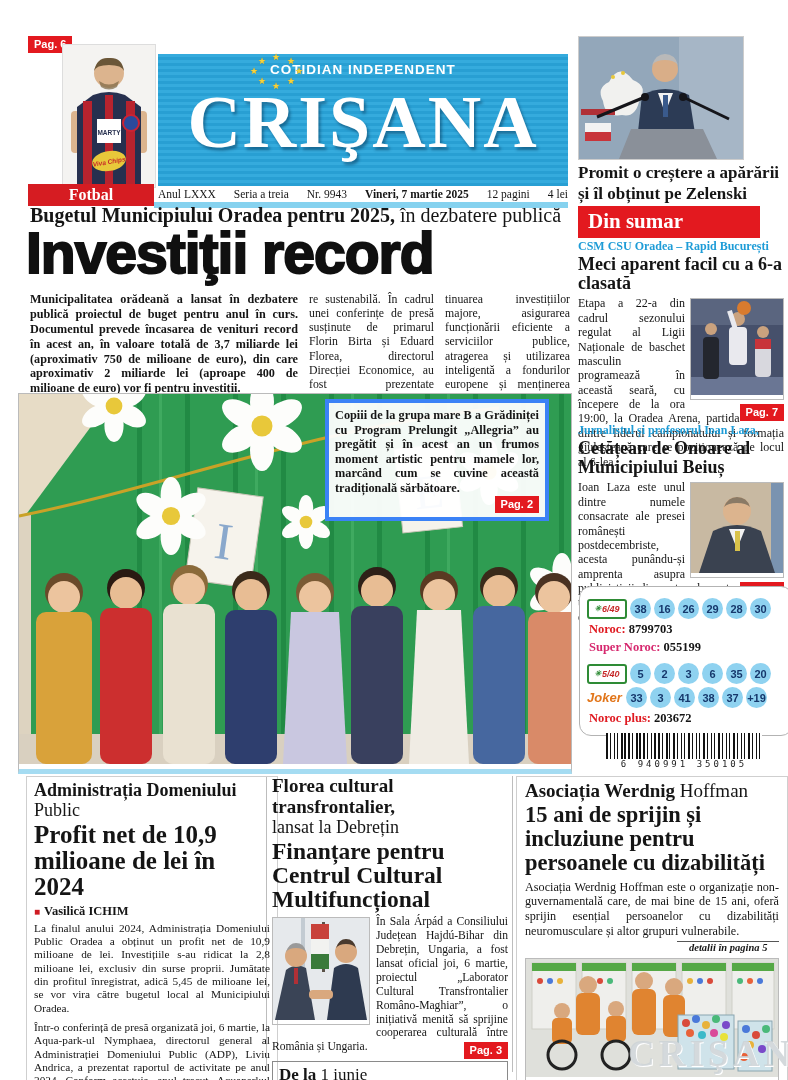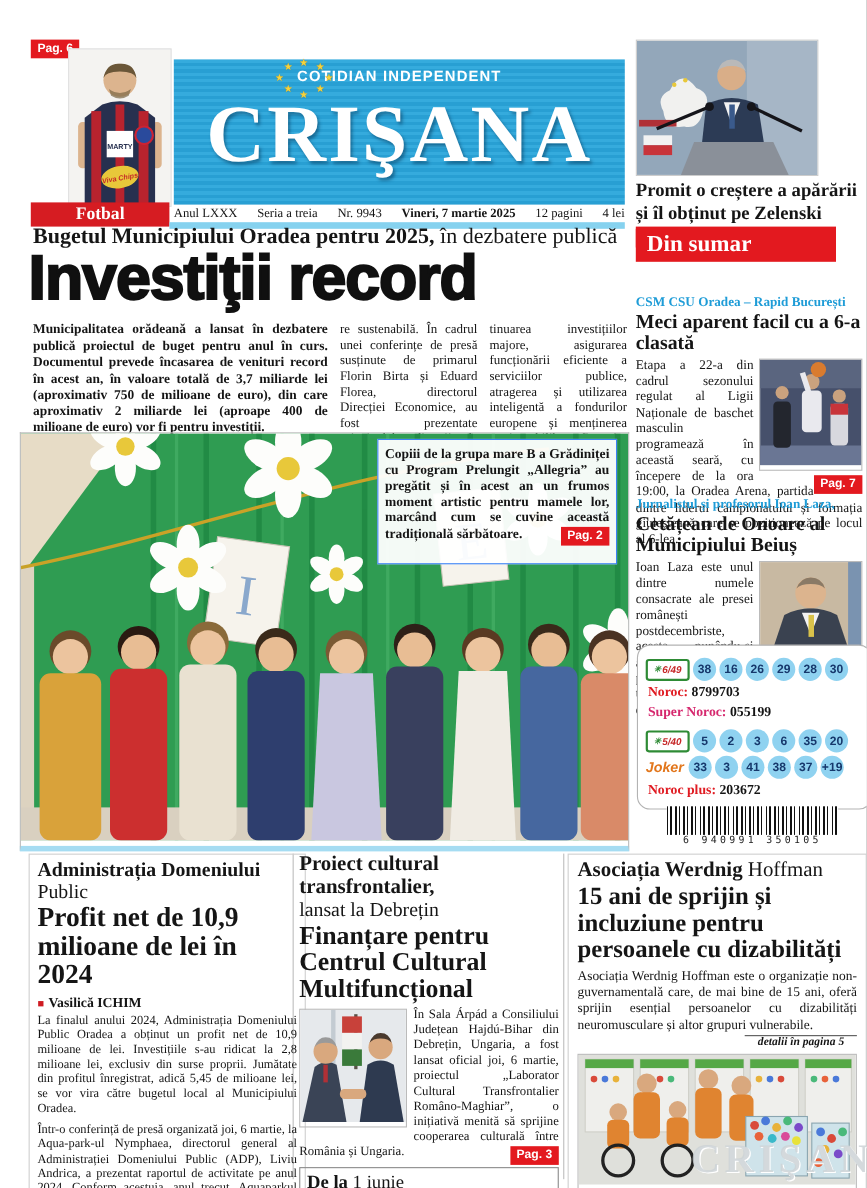--- a/index.html
+++ b/index.html
@@ -5,21 +5,21 @@
   html,body{margin:0;padding:0;background:#888;}
   .page{position:relative;width:788px;height:1080px;background:#fff;margin:0 auto;
         font-family:"Liberation Serif",serif;color:#151515;overflow:hidden;}
   .abs{position:absolute;}
   .sans{font-family:"Liberation Sans",sans-serif;}
   .badge{display:inline-block;background:#e3191f;color:#fff;font-family:"Liberation Sans",sans-serif;
          font-weight:bold;font-size:11px;line-height:15px;padding:1px 6px;vertical-align:middle;}
   .bt{text-align:justify;line-height:1.2;}
   .note{font-style:italic;font-weight:bold;font-size:10.5px;border-top:1px solid #555;
         width:62%;margin-left:auto;text-align:center;margin-top:3px;}
-  .kickblue{color:#1e9cd7;font-weight:bold;font-size:12px;line-height:1.1;margin-top:28px;}
+  .kickblue{color:#1e9cd7;font-weight:bold;font-size:12px;line-height:1.1;}
   
   .pag6{left:28px;top:36px;}
   .playerbox{left:62px;top:44px;width:92px;height:142px;border:1px solid #ddd;background:#f5f5f5;}
   .fotbal{left:28px;top:184px;width:126px;height:22px;background:#d61c22;color:#fff;
           font-weight:bold;font-size:16px;text-align:center;line-height:21px;}
   .masthead{left:158px;top:54px;width:410px;height:132px;
      background:repeating-linear-gradient(180deg,#35abdd 0 3px,#289fd3 3px 6px);}
   .tagline{position:absolute;left:0;right:0;top:8px;text-align:center;color:#fff;
            font-weight:bold;font-size:13.5px;letter-spacing:1px;}
   .mtitle{position:absolute;left:0;right:0;top:22px;text-align:center;color:#fff;
@@ -64,24 +64,24 @@
   .mhead{left:26px;top:224px;width:548px;font-family:"Liberation Sans",sans-serif;font-weight:bold;
          font-size:57px;letter-spacing:-1px;color:#101010;-webkit-text-stroke:2px #101010;line-height:1.05;}
   .mcols{left:30px;top:292px;width:540px;display:flex;gap:11px;font-size:11.8px;}
   .mcols .c1{width:268px;flex:0 0 auto;}
   .mcols .c2,.mcols .c3{width:125px;flex:0 0 auto;}
   .mlead{font-weight:bold;font-size:12.2px;line-height:1.22;text-align:justify;margin-bottom:4px;}
   .twocol{column-count:2;column-gap:10px;}
   
   .mphoto{left:18px;top:393px;width:552px;height:375px;border:1px solid #bbb;
           border-bottom:5px solid #a5dcf2;}
-  .caption{position:absolute;right:10px;top:5px;width:204px;background:rgba(255,255,255,.95);
-           padding:5px 6px 16px 6px;font-weight:bold;font-size:12.3px;line-height:1.18;text-align:justify;
-           border:1px solid #3b82f6;}
-  .caption .badge{float:right;margin-top:1px;}
+  .caption{position:absolute;right:22px;top:5px;width:204px;background:rgba(255,255,255,.95);
+           padding:5px 6px 4px 6px;font-weight:bold;font-size:12.3px;line-height:1.18;text-align:justify;
+           border:4px solid #3b82f6;}
+  .caption .badge{float:right;margin-top:15px;}
   
   .vsep{width:1px;background:#bdbdbd;}
   .colA{left:26px;top:776px;width:236px;border:1px solid #cfcfcf;padding:4px 7px;}
   .colA .hl{font-weight:bold;font-size:25px;line-height:1.04;margin:1px 0 4px 0;}
   .colA .bt{font-size:11.3px;line-height:1.18;}
   .byline{font-size:12.5px;font-weight:bold;margin:2px 0 3px 0;}
   .redsq{color:#cf1b22;font-size:10px;margin-right:4px;}
   .kick1{font-size:18px;line-height:1.1;}
   .colB{left:272px;top:776px;width:236px;}
   .colB .hl{font-weight:bold;font-size:23.5px;line-height:1.03;margin:1px 0 4px 0;}
@@ -393,21 +393,21 @@
     <div class="kick1"><span style="font-weight:bold">Administrația Domeniului</span><span> Public</span></div>
     <div class="hl">Profit net de 10,9 milioane de lei în 2024</div>
     <div class="byline"><span class="redsq">■</span><span>Vasilică ICHIM</span></div>
     <div class="bt lead-bold">La finalul anului 2024, Administrația Domeniului Public Oradea a obținut un profit net de 10,9 milioane de lei. Investițiile s-au ridicat la 2,8 milioane lei, exclusiv din surse proprii. Jumătate din profitul înregistrat, adică 5,45 de milioane lei, se vor vira către bugetul local al Municipiului Oradea.</div>
     <div class="bt" style="margin-top:6px;">Într-o conferință de presă organizată joi, 6 martie, la Aqua-park-ul Nymphaea, directorul general al Administrației Domeniului Public (ADP), Liviu Andrica, a prezentat raportul de activitate pe anul 2024. Conform acestuia, anul trecut, Aquaparkul Nymphaea a fost vizitat de 279.551 de persoane. „Pe parcursul anului 2024, la Aquapark au fost realizate mai multe lucrări și investiții, menite a îmbunătăți calitatea serviciilor oferite, cum ar fi modernizarea și optimizarea sistemului informatic;</div>
 
   </div>
 
   <div class="abs colB">
     <div class="kick1">
-      <span style="font-weight:bold;font-size:19px;">Proiect cultural transfrontalier,</span><br>
+      <span style="font-weight:bold;font-size:19px;">Florea cultural transfrontalier,</span><br>
       <span>lansat la Debrețin</span>
     </div>
     <div class="hl">Finanțare pentru Centrul Cultural Multifuncțional</div>
     <div class="bt">
       <span class="floatimg" style="float:left;margin:2px 6px 2px 0;">
         <svg width="96" height="102" viewBox="0 0 96 102">
           <rect width="96" height="102" fill="#e6e9ec"></rect>
           <rect x="28" width="4" height="102" fill="#c3cbd2"></rect>
           <rect x="49" y="4" width="3" height="50" fill="#5a5248"></rect>
           <rect x="38" y="6" width="18" height="15" fill="#c8413a"></rect>

